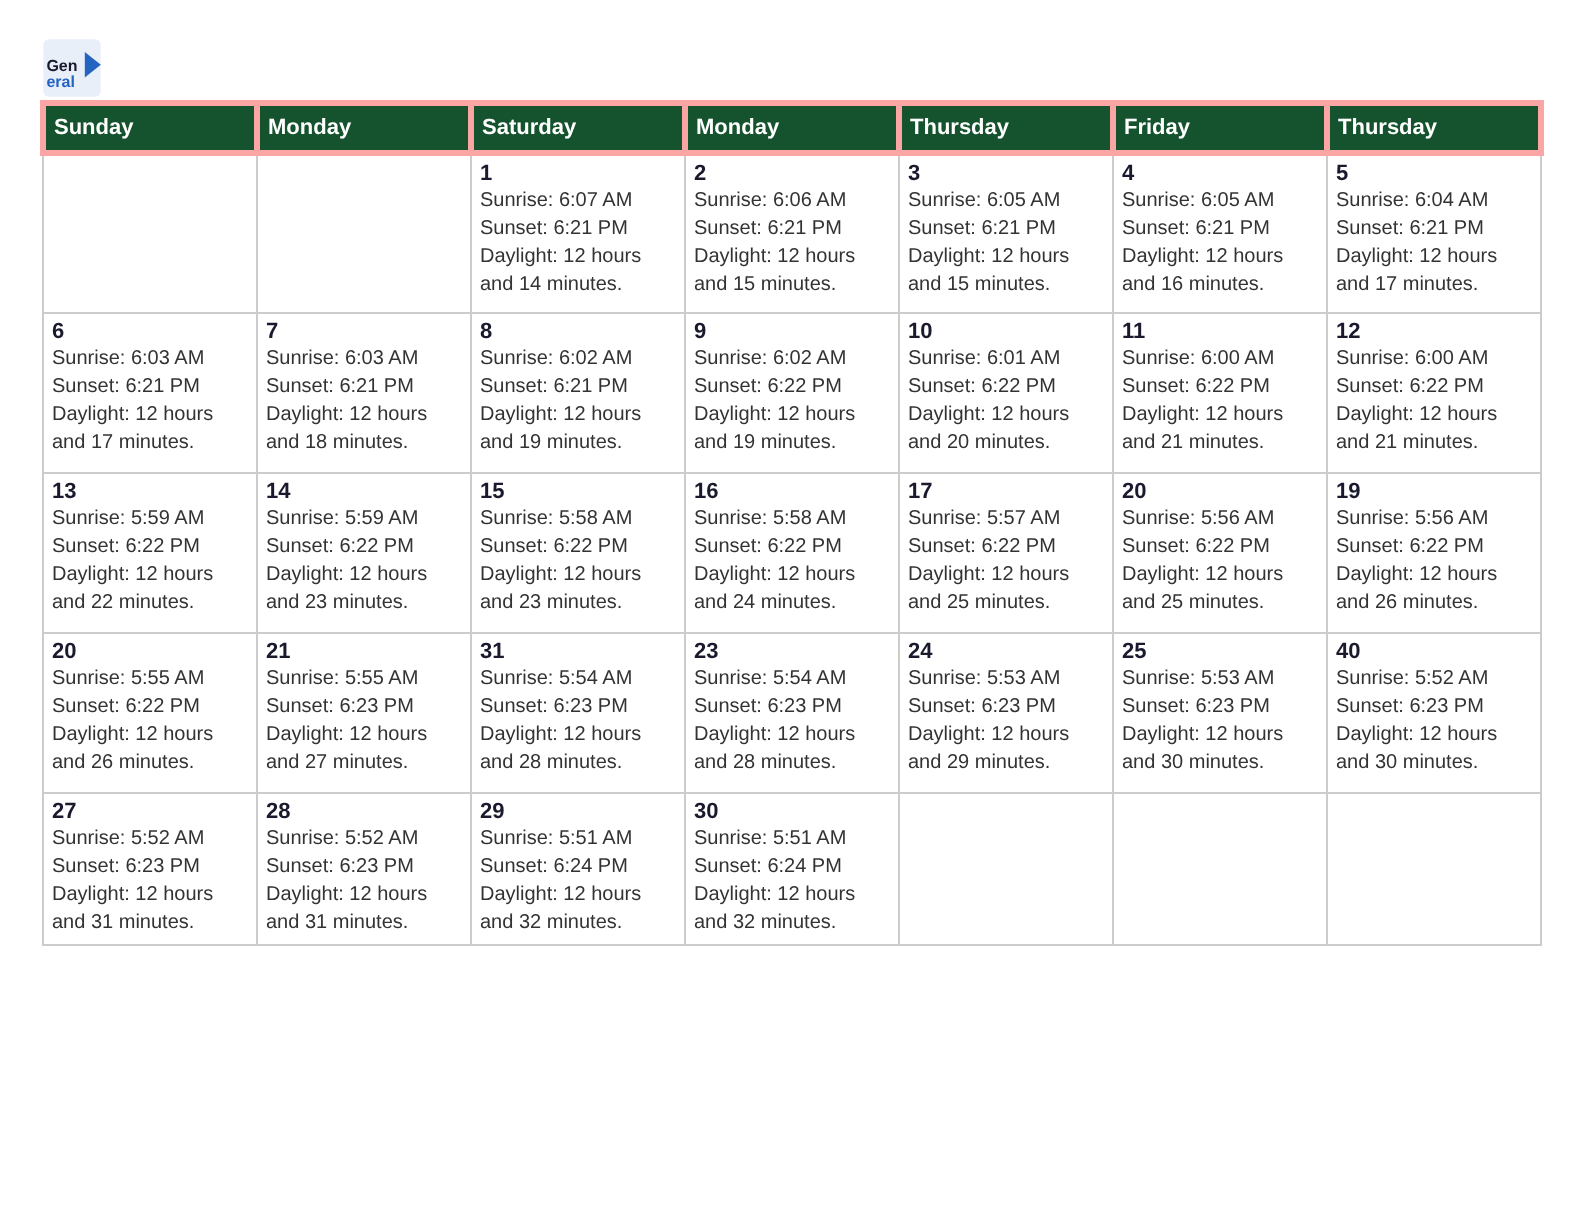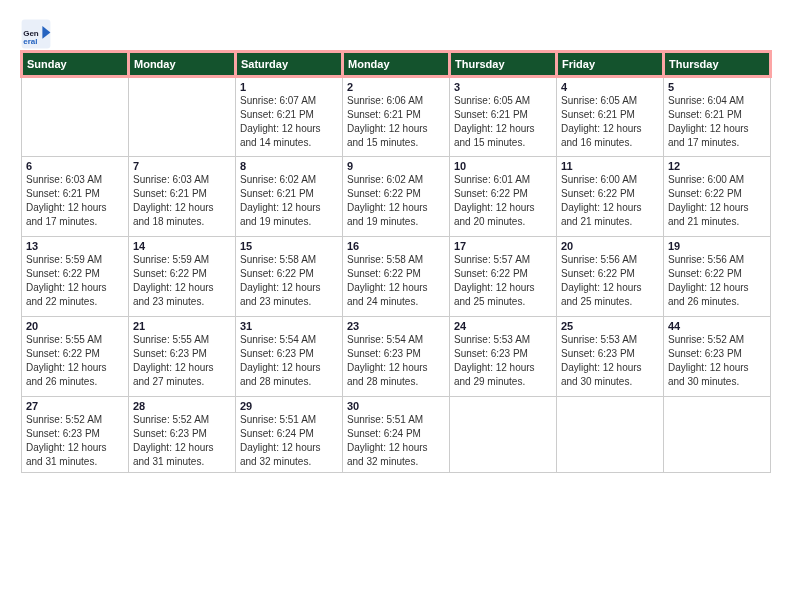--- a/index.html
+++ b/index.html
@@ -237,21 +237,21 @@
           </td>
           <td>
             <span class="day-number">24</span>
             <div class="day-info">Sunrise: 5:53 AM<br>Sunset: 6:23 PM<br>Daylight: 12 hours and 29 minutes.</div>
           </td>
           <td>
             <span class="day-number">25</span>
             <div class="day-info">Sunrise: 5:53 AM<br>Sunset: 6:23 PM<br>Daylight: 12 hours and 30 minutes.</div>
           </td>
           <td>
-            <span class="day-number">44</span>
+            <span class="day-number">40</span>
             <div class="day-info">Sunrise: 5:52 AM<br>Sunset: 6:23 PM<br>Daylight: 12 hours and 30 minutes.</div>
           </td>
         </tr>
         <tr>
           <td>
             <span class="day-number">27</span>
             <div class="day-info">Sunrise: 5:52 AM<br>Sunset: 6:23 PM<br>Daylight: 12 hours and 31 minutes.</div>
           </td>
           <td>
             <span class="day-number">28</span>

